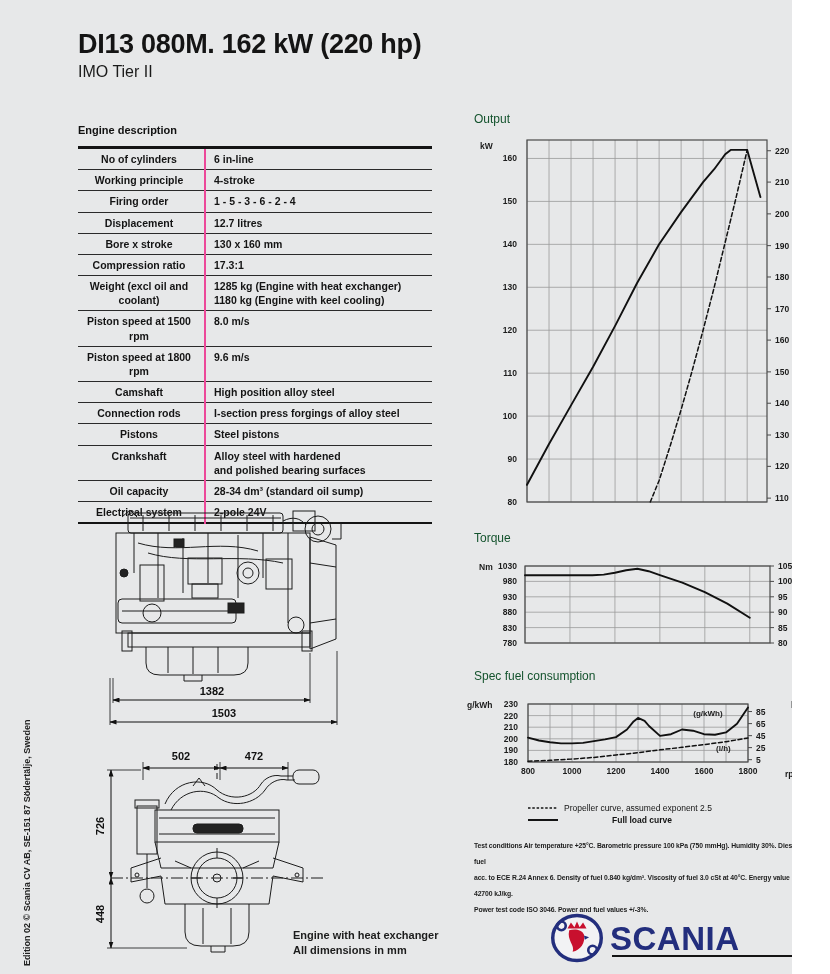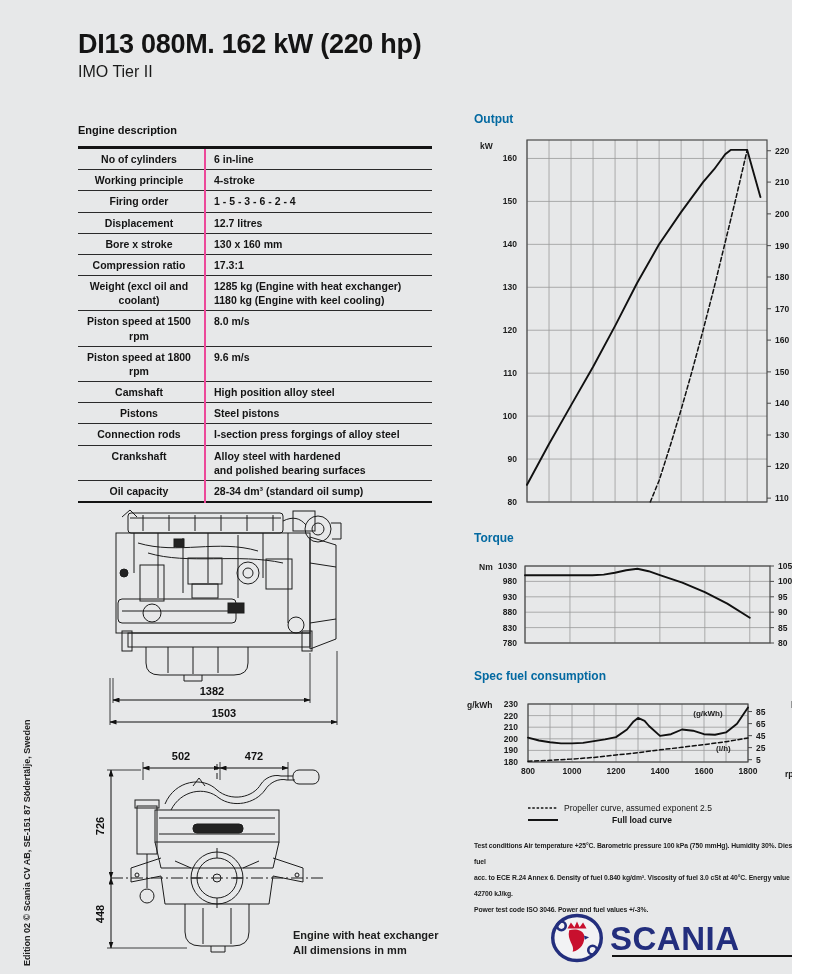--- a/index.html
+++ b/index.html
@@ -11,21 +11,21 @@
   .tbl-heading{left:78px;top:124px;font-size:11px;font-weight:700;}
   .spec-table{left:78px;top:146px;width:354px;border-collapse:collapse;
               border-top:3px solid #141414;border-bottom:2px solid #141414;}
   .spec-table td{border-top:1px solid #2a2a2a;font-size:10.5px;font-weight:700;color:#141414;
                  padding:3px 4px 3px 0;vertical-align:top;line-height:1.35;}
   .spec-table tr:first-child td{border-top:none;}
   .spec-table td.lbl{width:122px;text-align:center;}
   .spec-table td.val{border-left:2px solid #ec4899;padding-left:8px;}
   .edition-vertical{left:22px;top:966px;transform:rotate(-90deg);transform-origin:0 0;
                     white-space:nowrap;font-size:9px;font-weight:700;color:#222;}
-  .chart-title{font-size:12px;font-weight:700;color:#0369a1;}
+  .chart-title{font-size:12px;font-weight:400;color:#14532d;}
   .chart-svg{position:absolute;}
   svg{font-family:"Liberation Sans",sans-serif;}
   .legend{left:528px;top:802px;font-size:8.5px;color:#141414;}
   .legend-row{display:flex;align-items:center;height:12px;}
   .legend-row svg{margin-right:6px;}
   .legend .bold{font-weight:700;padding-left:48px;}
   .testcond{left:474px;top:838px;width:332px;font-size:6.8px;font-weight:700;
             line-height:16px;color:#1c1c1c;letter-spacing:-0.1px;}
   .caption{left:293px;top:928px;font-size:11px;font-weight:700;line-height:15px;color:#1c1c1c;}
   .wordmark{position:absolute;left:610px;top:920px;font-size:33px;font-weight:800;
@@ -101,42 +101,48 @@
             <div>9.6 m/s</div>
           </td>
         </tr>
         <tr>
           <td class="lbl">Camshaft</td>
           <td class="val">
             <div>High position alloy steel</div>
           </td>
         </tr>
         <tr>
+          <td class="lbl">Connection rods</td>
+          <td class="val">
+            <div>I-section press forgings of alloy steel</div>
+          </td>
+        </tr>
+        <tr>
           <td class="lbl">Pistons</td>
           <td class="val">
             <div>Steel pistons</div>
-          </td>
-        </tr>
-        <tr>
-          <td class="lbl">Connection rods</td>
-          <td class="val">
-            <div>I-section press forgings of alloy steel</div>
           </td>
         </tr>
         <tr>
           <td class="lbl">Crankshaft</td>
           <td class="val">
             <div>Alloy steel with hardened</div>
             <div>and polished bearing surfaces</div>
           </td>
         </tr>
         <tr>
           <td class="lbl">Oil capacity</td>
           <td class="val">
             <div>28-34 dm³ (standard oil sump)</div>
+          </td>
+        </tr>
+        <tr>
+          <td class="lbl">Electrical system</td>
+          <td class="val">
+            <div>2-pole 24V</div>
           </td>
         </tr>
       </tbody>
   </table>
 
   <svg class="drawing" style="left:88px;top:503px;" width="350" height="235" viewBox="0 0 350 235">
     <defs>
       <marker id="ae1" markerWidth="7" markerHeight="5" refX="6.5" refY="2.5" orient="auto">
           <path d="M0,0 L7,2.5 L0,5 z" fill="#111"></path>
         </marker>

